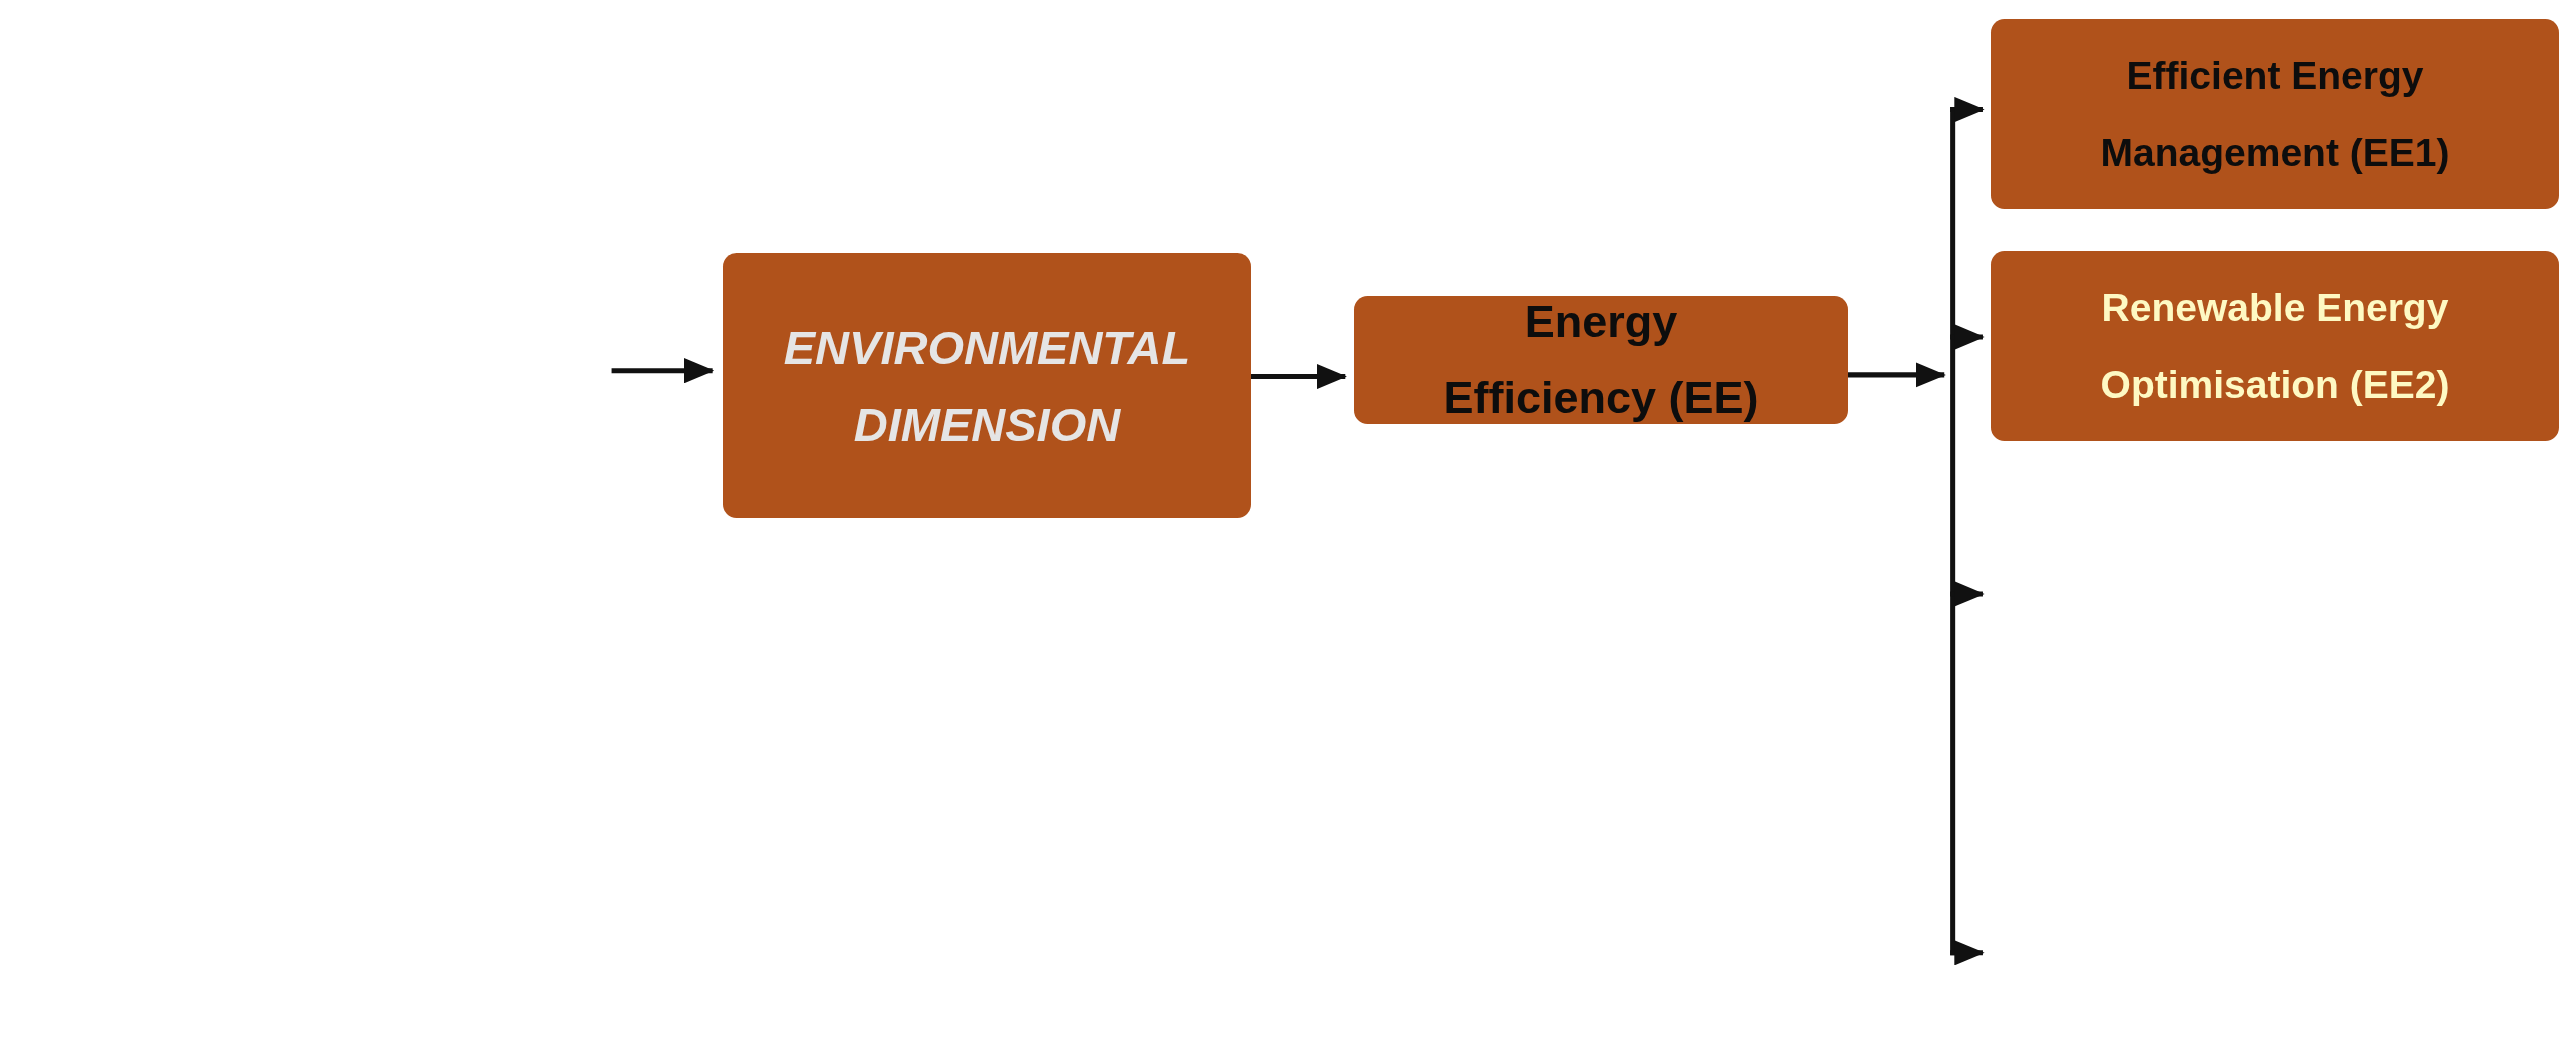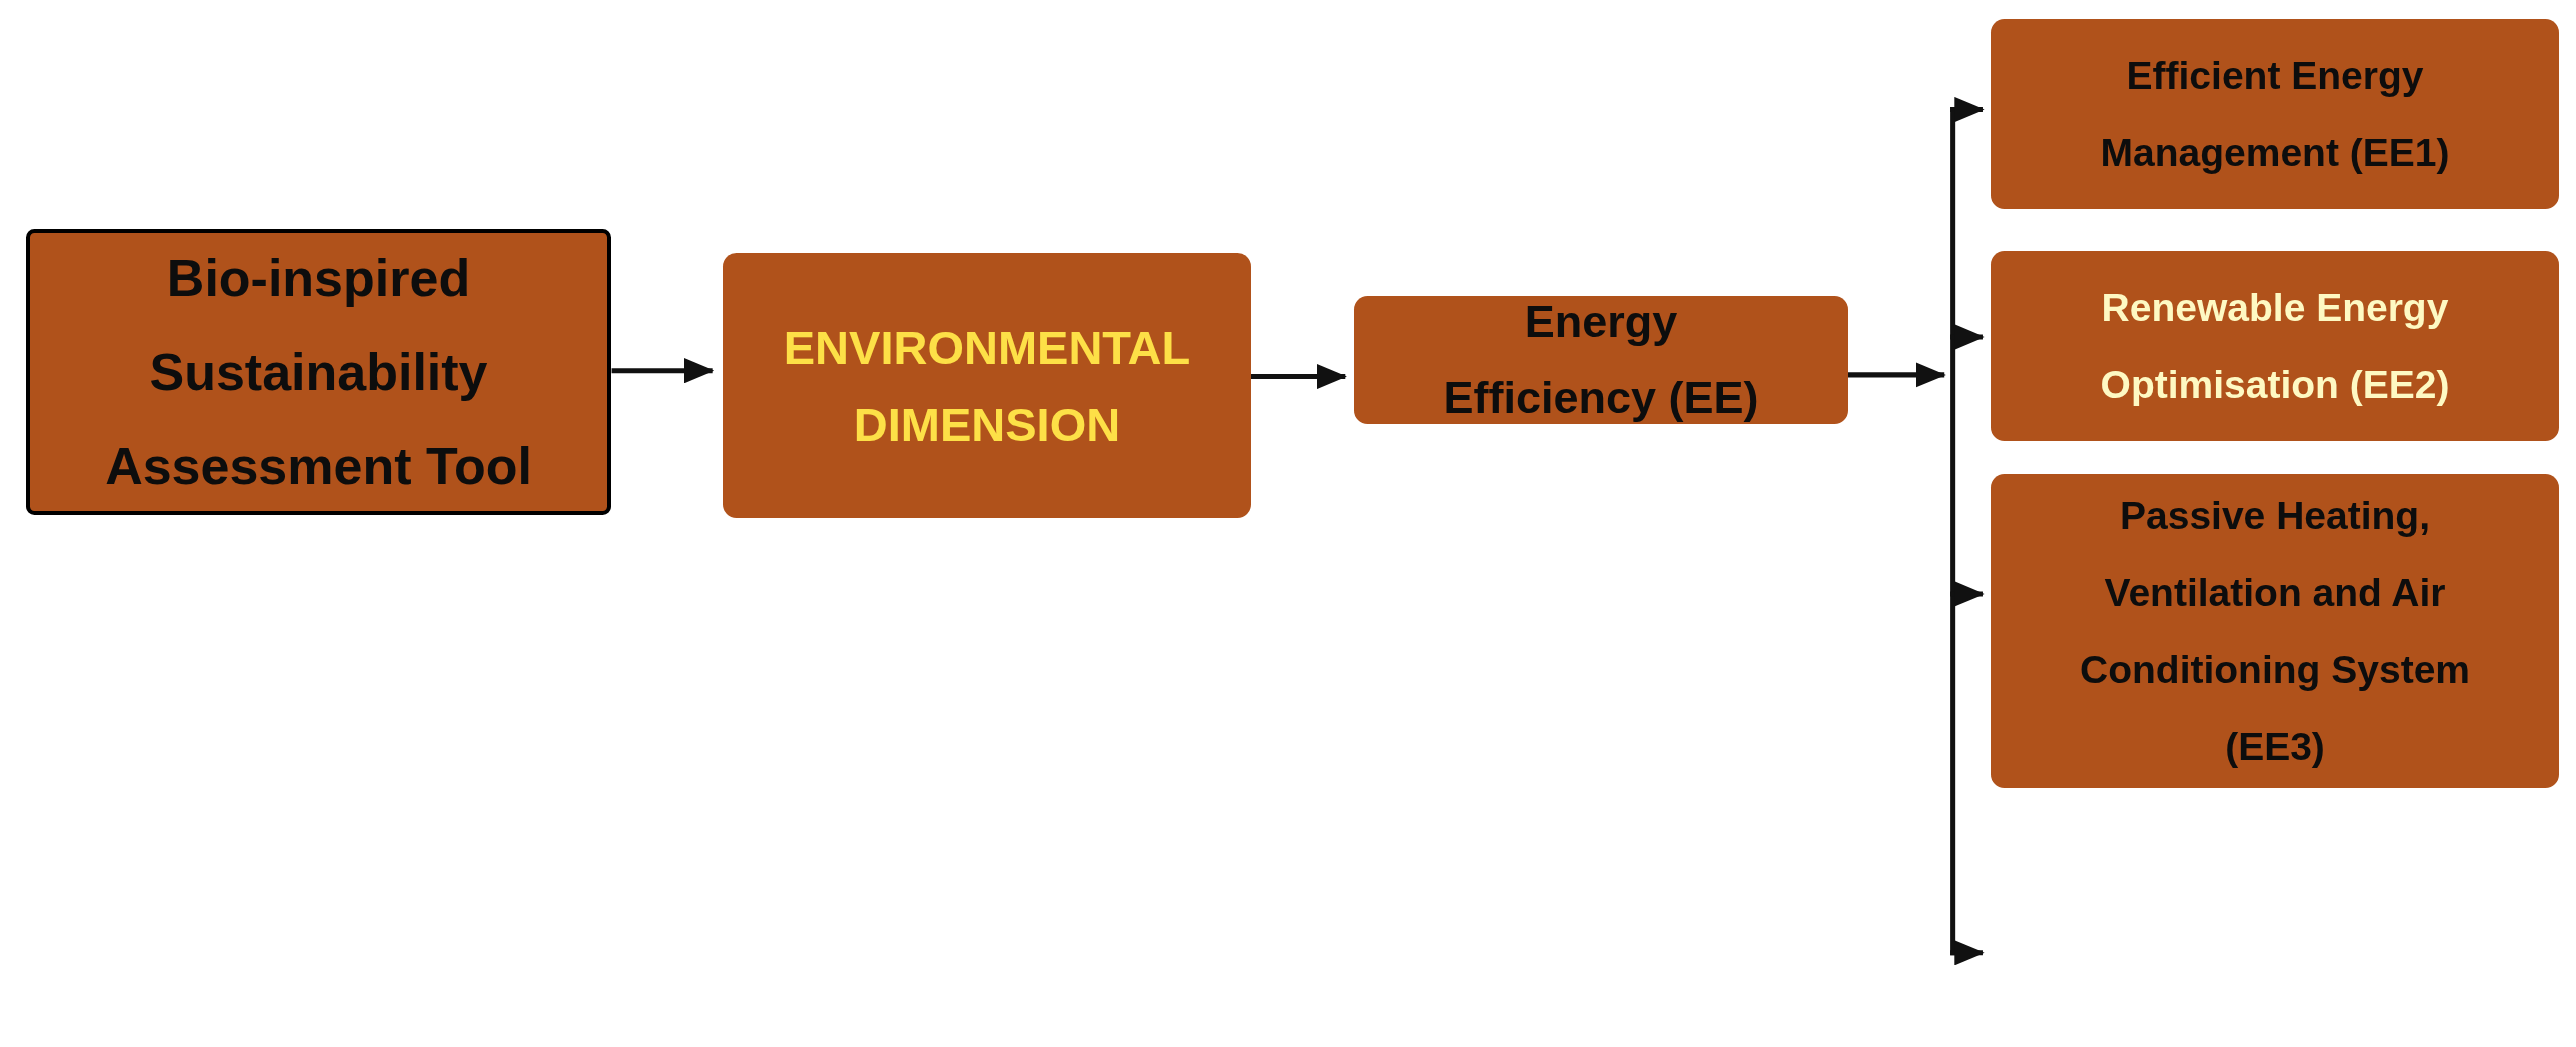--- a/index.html
+++ b/index.html
@@ -70,36 +70,29 @@
     <path d="M 2193 445 L 2308 445" stroke="#111111" stroke-width="6" fill="none" marker-end="url(#ah)"></path>
 
     <path d="M 2318 127 L 2318 1134" stroke="#111111" stroke-width="6" fill="none"></path>
 
     <path d="M 2315 130 L 2354 130" stroke="#111111" stroke-width="6" fill="none" marker-end="url(#ah)"></path>
     <path d="M 2315 400 L 2354 400" stroke="#111111" stroke-width="6" fill="none" marker-end="url(#ah)"></path>
     <path d="M 2315 705 L 2354 705" stroke="#111111" stroke-width="6" fill="none" marker-end="url(#ah)"></path>
     <path d="M 2315 1131 L 2354 1131" stroke="#111111" stroke-width="6" fill="none" marker-end="url(#ah)"></path>
   </svg>
 
-  <div class="node node-root" style="background: rgb(176, 82, 27); color: rgb(13, 13, 13); border-color: rgb(0, 0, 0);">Bio-inspired
-Sustainability
-Assessment Tool</div>
 
-  <div class="node node-dimension" style="background: rgb(176, 82, 27); color: #fde047;">ENVIRONMENTAL
+  <div class="node node-dimension" style="background: rgb(176, 82, 27); color: #e5e5e5; font-style: italic;">ENVIRONMENTAL
 DIMENSION</div>
 
   <div class="node node-category" style="background: rgb(176, 82, 27); color: rgb(13, 13, 13);">Energy
 Efficiency (EE)</div>
 
   <div class="node node-criterion node-ee1" style="background: rgb(176, 82, 27); color: rgb(13, 13, 13);">Efficient Energy
 Management (EE1)</div>
 
   <div class="node node-criterion node-ee2" style="background: rgb(176, 82, 27); color: #fef9c3;">Renewable Energy
 Optimisation (EE2)</div>
 
-  <div class="node node-criterion node-ee3" style="background: rgb(176, 82, 27); color: rgb(13, 13, 13);">Passive Heating,
-Ventilation and Air
-Conditioning System
-(EE3)</div>
 
 
 </div>
 
 
 </body></html>

